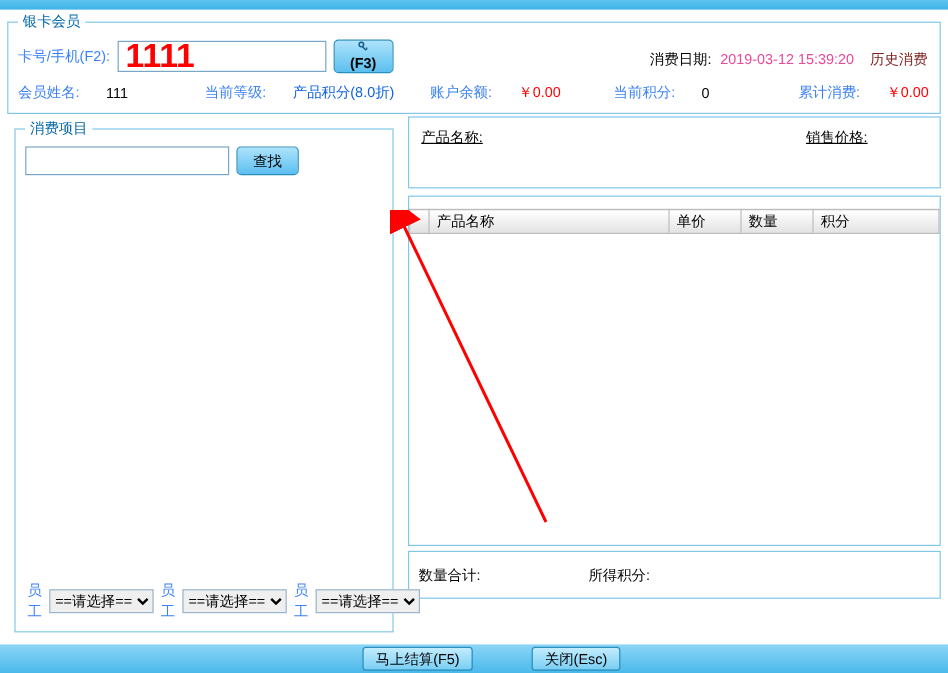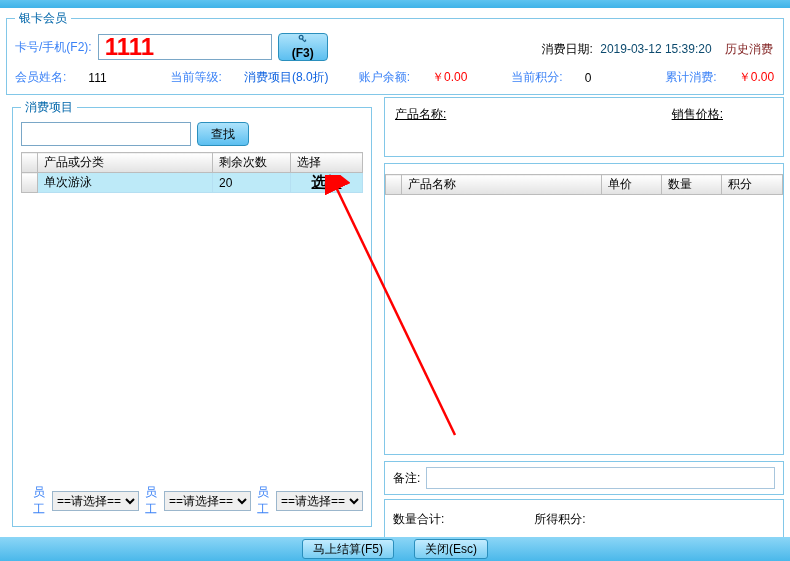--- a/index.html
+++ b/index.html
@@ -8,62 +8,62 @@
 .topbar { height: 8px; background: linear-gradient(to bottom, #5dc3f0, #3fb3e8); }
 
 fieldset { border: 1px solid #82c7e8; margin: 2px 6px; padding: 6px 8px 8px 8px; position: relative; }
 fieldset > legend { color: #0066aa; padding: 0 4px; font-size: 12px; background: #fff; }
 
 
 .member-area { min-height: 76px; }
 .row1 { display: flex; align-items: center; gap: 6px; margin-bottom: 8px; }
 .row2 { display: flex; align-items: center; gap: 10px; }
 .lbl { color: #3b82f6; }
-.card-input { width: 174px; height: 26px; border: 1px solid #7aa7c7; padding: 0 6px; font-size: 24px; color: #ff0000; font-weight: bold; }
+.card-input { width: 174px; height: 26px; border: 1px solid #7aa7c7; padding: 0 6px; font-size: 28px; color: #ff0000; font-weight: bold; }
 .btn-f3 { width: 50px; height: 28px; border: 1px solid #2a8fbd; border-radius: 4px; background: linear-gradient(to bottom,#aee3fb,#5cbff0); display: inline-flex; align-items: center; justify-content: center; gap: 2px; cursor: pointer; font-weight: bold; font-size: 12px; flex-direction: column; }
 .btn-f3 .key-icon { width: 14px; height: 14px; }
 .top-right { position: absolute; right: 10px; top: 14px; font-size: 12px; }
-.top-right .datetime { color: #0c4a6e; margin-left: 4px; }
+.top-right .datetime { color: #ec4899; margin-left: 4px; }
 .top-right .history { color: #7f1d1d; margin-left: 10px; cursor: pointer; text-decoration: none; }
 .blue-text { color: #1063e0; }
 .red-text { color: #ff0000; }
 .info-item { display: inline-flex; align-items: center; gap: 22px; }
 
 
 .cols { display: flex; gap: 6px; margin: 0 6px; height: 428px; }
-.left-col { width: 360px; }
+.left-col { width: 316px; }
 .right-col { flex: 1; }
 
 
 .consume-fs { height: 100%; padding-bottom: 6px; }
 .search-row { display: flex; gap: 6px; align-items: center; margin-bottom: 6px; }
 .search-input { width: 170px; height: 24px; border: 1px solid #7aa7c7; padding: 0 4px; }
 .btn-search { width: 52px; height: 24px; border: 1px solid #2a8fbd; border-radius: 4px; background: linear-gradient(to bottom,#aee3fb,#5cbff0); cursor: pointer; }
 
 .tbl { width: 100%; border-collapse: collapse; }
 .tbl th { background: linear-gradient(to bottom,#ffffff,#e2e2e2); border: 1px solid #bcbcbc; height: 20px; text-align: left; padding: 0 6px; font-weight: normal; }
 .tbl td { border: 1px solid #b5dff2; height: 20px; padding: 0 6px; }
 .tbl tbody tr { background: #bdeaf8; }
 .row-marker { width: 16px; background: linear-gradient(to bottom,#fff,#e0e0e0) !important; border: 1px solid #bcbcbc !important; padding: 0 !important; }
 .select-link { font-weight: bold; font-size: 15px; text-decoration: underline; cursor: pointer; }
 
-.left-bottom { position: absolute; bottom: 8px; left: 20px; right: 8px; display: flex; gap: 6px; align-items: center; }
+.left-bottom { position: absolute; bottom: 8px; left: 10px; right: 8px; display: flex; gap: 6px; align-items: center; }
 .emp-sel { height: 20px; border: 1px solid #9bb6cc; font-size: 12px; }
 
 
 .right-top { border: 1px solid #82c7e8; padding: 8px 10px; height: 60px; margin-bottom: 6px; }
 .rt-row { display: flex; justify-content: space-between; margin-bottom: 6px; text-decoration: underline; }
 .right-list { border: 1px solid #82c7e8; height: 292px; }
 .right-list .tbl th { background: linear-gradient(to bottom,#ffffff,#e2e2e2); }
 .remark-row { display: flex; align-items: center; gap: 6px; border: 1px solid #82c7e8; padding: 4px 8px; height: 34px; margin-top: 6px; }
 .remark-input { flex: 1; height: 22px; border: 1px solid #a8c6dd; }
 .summary-row { display: flex; border: 1px solid #82c7e8; height: 40px; margin-top: 4px; align-items: center; padding: 0 8px; gap: 90px; }
 
 .bottom-bar { height: 24px; background: linear-gradient(to bottom,#8cd6f6,#4ab8ea); display: flex; align-items: center; justify-content: center; gap: 20px; position: absolute; bottom: 0; left: 0; right: 0; }
-.btn-main { height: 20px; padding: 0 10px; border: 1px solid #2a8fbd; border-radius: 3px; background: linear-gradient(to bottom,#c3ecff,#79cef3); cursor: pointer; font-size: 12px; }
+.btn-main { height: 20px; padding: 0 10px; border: 1px solid #2a8fbd; border-radius: 3px; background: linear-gradient(to bottom,#c3ecff,#79cef3); cursor: pointer; font-size: 12px; margin-left: 29px; }
 
 .arrow { position: absolute; left: 325px; top: 175px; pointer-events: none; }
 </style>
 </head>
 <body>
 
 <div class="topbar"></div>
 
 <fieldset class="member-area">
   <legend>银卡会员</legend>
@@ -85,21 +85,21 @@
     <a class="history">历史消费</a>
   </div>
   <div class="row2">
     <span class="info-item">
         <span class="lbl">会员姓名:</span> 
         <span>111</span>
       </span>
     <span style="width:44px"></span>
     <span class="info-item">
         <span class="lbl">当前等级:</span> 
-        <span class="blue-text">消费项目(8.0折)</span>
+        <span class="blue-text">产品积分(8.0折)</span>
       </span>
     <span style="width:10px"></span>
     <span class="info-item">
         <span class="lbl">账户余额:</span> 
         <span class="red-text">￥0.00</span>
       </span>
     <span style="width:24px"></span>
     <span class="info-item">
         <span class="lbl">当前积分:</span> 
         <span>0</span>
@@ -112,38 +112,20 @@
   </div>
 </fieldset>
 
 <div class="cols">
   <fieldset class="left-col consume-fs" style="position:relative;">
     <legend>消费项目</legend>
     <div class="search-row">
       <input class="search-input" style="">
       <button class="btn-search">查找</button>
     </div>
-    <table class="tbl">
-      <thead>
-        <tr>
-          <th class="row-marker"></th>
-          <th style="width:175px">产品或分类</th>
-          <th style="width:78px">剩余次数</th>
-          <th>选择</th>
-        </tr>
-      </thead>
-      <tbody>
-        <tr>
-          <td class="row-marker"></td>
-          <td>单次游泳</td>
-          <td>20</td>
-          <td style="text-align:center"><span class="select-link">选择</span></td>
-        </tr>
-      </tbody>
-    </table>
     <div class="left-bottom">
       <span class="lbl">员工</span>
       <select class="emp-sel"><option>==请选择==</option></select>
       <span class="lbl">员工</span>
       <select class="emp-sel"><option>==请选择==</option></select>
       <span class="lbl">员工</span>
       <select class="emp-sel"><option>==请选择==</option></select>
     </div>
   </fieldset>
 
@@ -160,24 +142,20 @@
           <tr>
             <th class="row-marker"></th>
             <th style="width:200px">产品名称</th>
             <th style="width:60px">单价</th>
             <th style="width:60px">数量</th>
             <th>积分</th>
           </tr>
         </thead>
       </table>
     </div>
-    <div class="remark-row">
-      <span>备注:</span>
-      <input class="remark-input" style="">
-    </div>
     <div class="summary-row">
       <span>数量合计:</span>
       <span>所得积分:</span>
     </div>
   </div>
 </div>
 
 <div class="bottom-bar">
   <button class="btn-main">马上结算(F5)</button>
   <button class="btn-main">关闭(Esc)</button>

